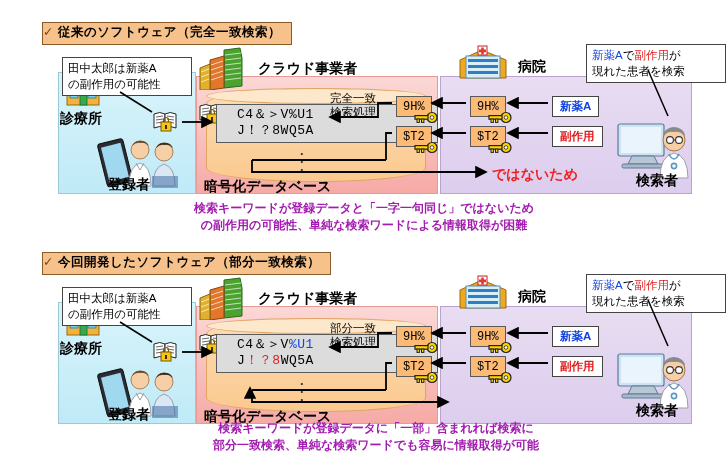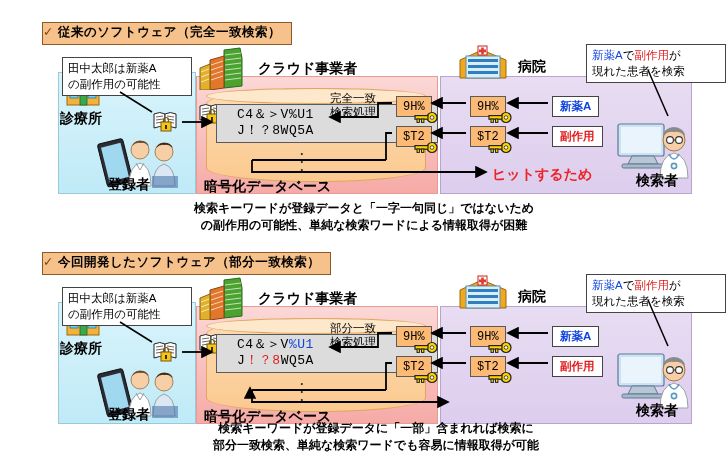--- a/index.html
+++ b/index.html
@@ -88,21 +88,21 @@
 
   
   .lbl{position:absolute;font-size:14px;white-space:nowrap;line-height:1.25;}
   .lbl.b{font-weight:bold;}
   .lbl.red{color:#ee2222;font-weight:bold;}
   .lbl-proc{position:absolute;font-size:11.5px;line-height:1.2;text-align:center;white-space:nowrap;}
 
   
   .caption{
     position:absolute;left:0;width:728px;text-align:center;
-    color:#000000;font-size:12px;font-weight:bold;line-height:1.45;
+    color:#a21caf;font-size:12px;font-weight:bold;line-height:1.45;
   }
 
   
   svg.wires{position:absolute;left:0;top:0;width:728px;height:229px;overflow:visible;}
 
   
   .icon{position:absolute;}
 </style>
 </head>
 <body>
@@ -308,21 +308,21 @@
       <circle cx="56" cy="22" r="3.4" fill="#fff" stroke="#333" stroke-width="1.1"></circle>
       <circle cx="65" cy="22" r="3.4" fill="#fff" stroke="#333" stroke-width="1.1"></circle>
       <line x1="59.4" y1="22" x2="61.6" y2="22" stroke="#333" stroke-width="1.1"></line>
       <path d="M46 60 q0 -22 14 -25 q14 3 14 25 Z" fill="#fff" stroke="#9aa0a6" stroke-width="1"></path>
       <path d="M55 36 q5 10 10 0" fill="none" stroke="#5a9ac0" stroke-width="1.6"></path>
       <circle cx="60" cy="48" r="2.6" fill="none" stroke="#5a9ac0" stroke-width="1.6"></circle>
     </svg></span>
       </span>
     <div class="lbl b" style="left:636px;top:172px;">検索者</div>
 
-    <div class="lbl red" style="left:492px;top:166px;">ヒットするため</div>
+    <div class="lbl red" style="left:492px;top:166px;">ではないため</div>
 
     <svg class="wires">
       <defs>
         <marker id="ah0" markerWidth="7" markerHeight="7" refX="6" refY="3.5" orient="auto">
           <path d="M0,0 L7,3.5 L0,7 Z" fill="#000"></path>
         </marker>
       </defs>
       <g stroke="#000" stroke-width="1.8" fill="none" marker-end="url(#ah0)">
         <line x1="182" y1="122" x2="212" y2="122"></line>
         <line x1="466" y1="103" x2="432" y2="103"></line>

